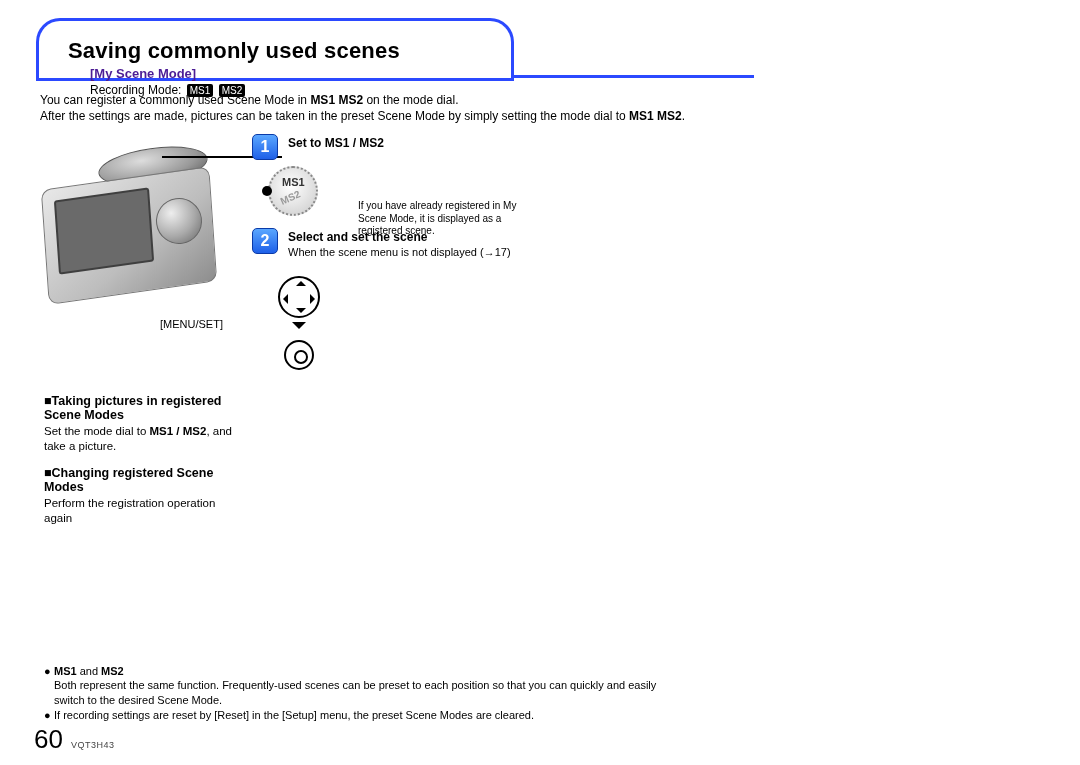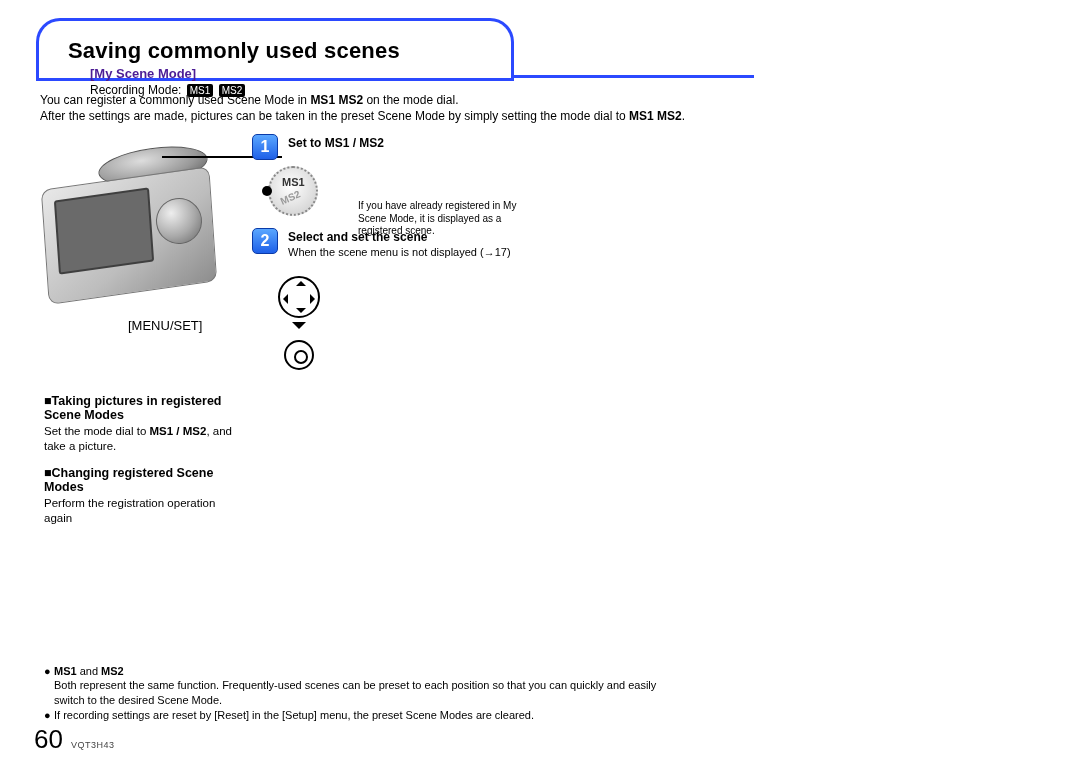--- a/index.html
+++ b/index.html
@@ -139,23 +139,23 @@
     transform: rotate(-8deg);
   }
   .lead-line {
     position: absolute;
     left: 126px; top: 18px;
     width: 120px; height: 2px;
     background: #000;
   }
   .menuset-label {
     position: absolute;
-    left: 92px;
+    left: 124px;
     top: 180px;
-    font-size: 13px;
+    font-size: 11px;
   }
   .step {
     position: absolute;
     left: 216px;
     display: flex;
     align-items: flex-start;
     gap: 10px;
   }
   .step1 { top: -4px; }
   .step2 { top: 90px; }

